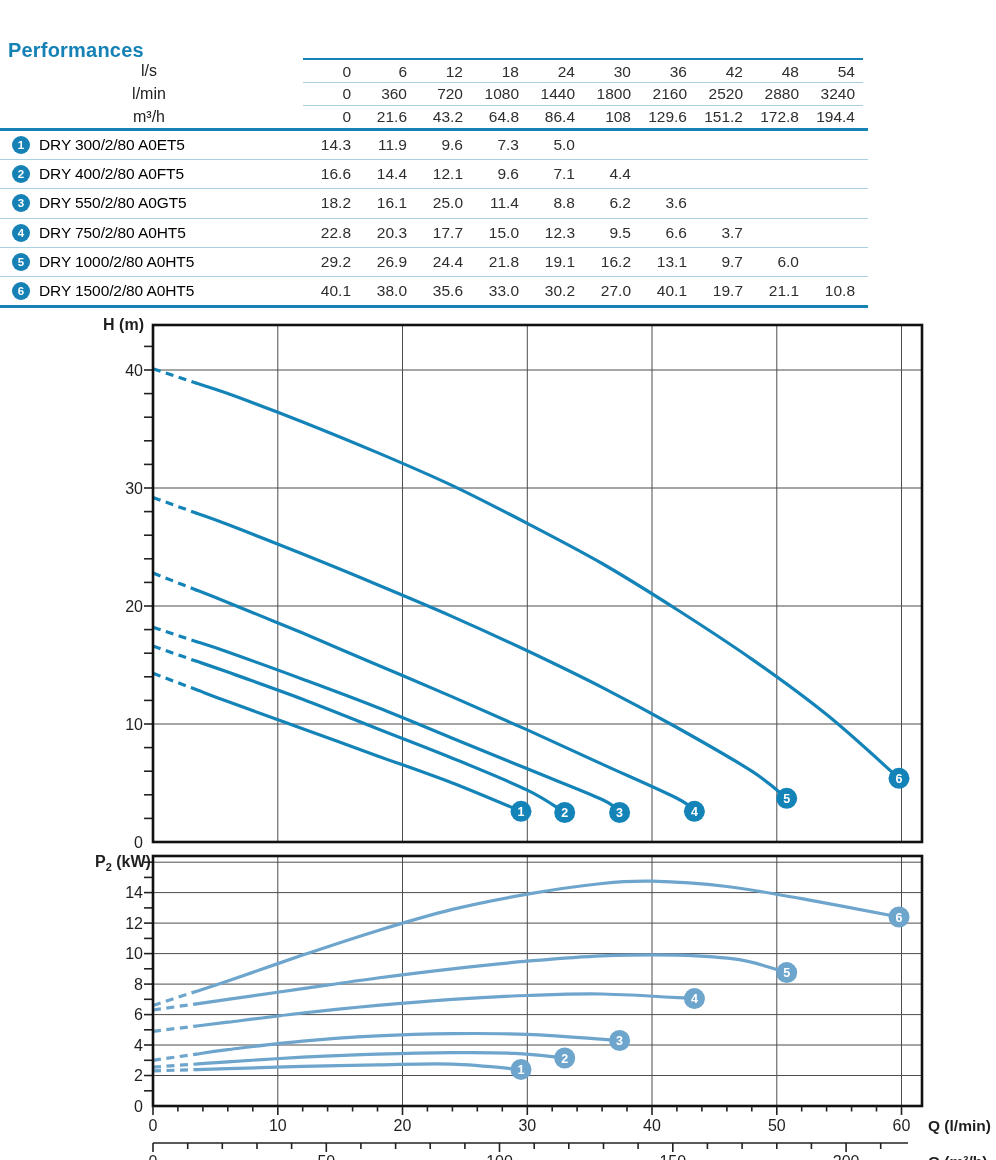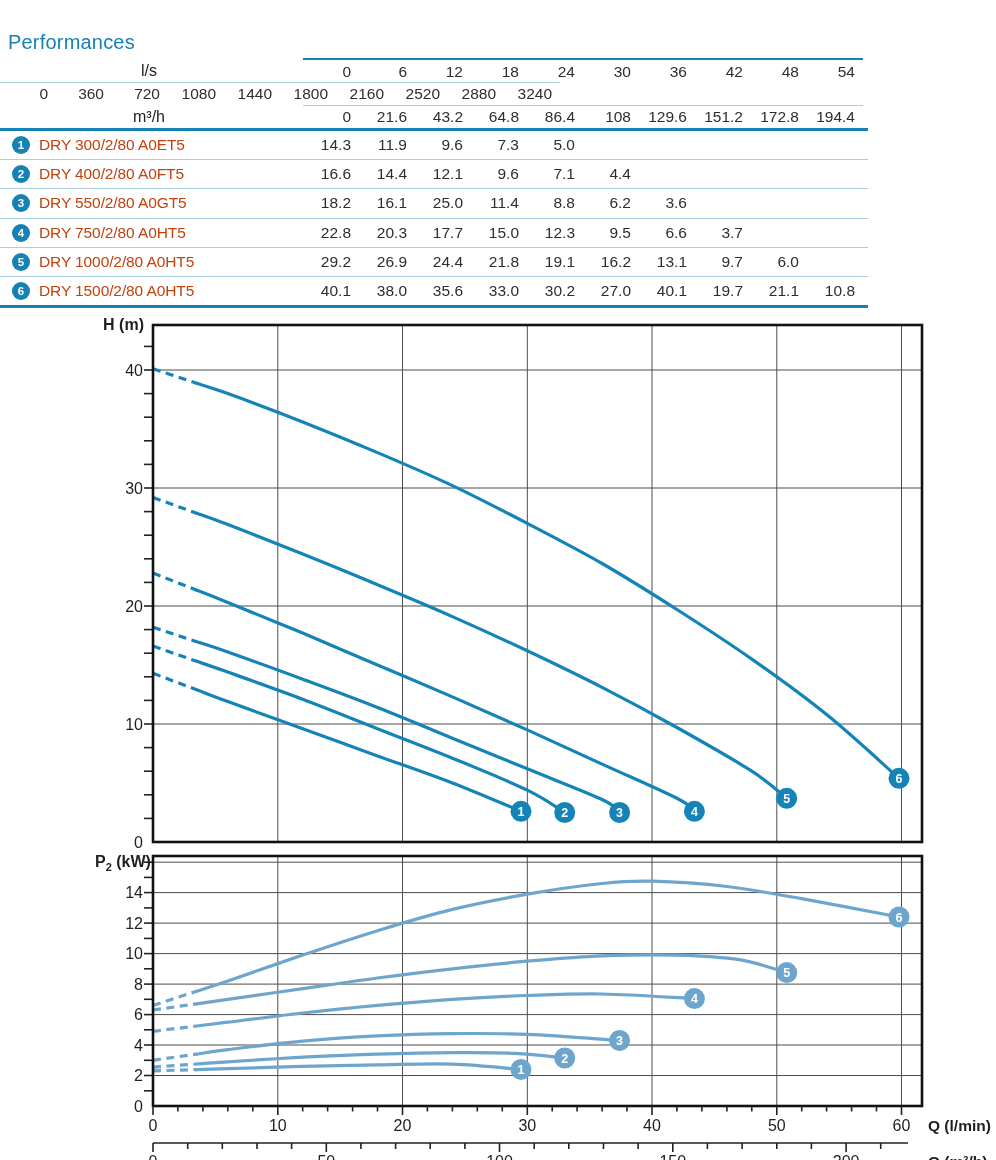--- a/index.html
+++ b/index.html
@@ -1,36 +1,36 @@
 <!DOCTYPE html>
 <html><head>
 <meta charset="utf-8">
 <style>
   html,body{margin:0;padding:0;background:#fff;width:996px;height:1160px;overflow:hidden;
     font-family:"Liberation Sans",sans-serif;-webkit-font-smoothing:antialiased;}
   #canvas{position:relative;width:996px;height:1160px;background:#fff;}
-  .page-title{position:absolute;left:8px;top:31px;font-size:20px;font-weight:normal;letter-spacing:.2px;}
+  .page-title{position:absolute;left:8px;top:39px;font-size:20px;font-weight:bold;letter-spacing:.2px;}
   
   .ptable{position:absolute;left:0;top:59px;width:868px;}
   .trow{display:flex;align-items:center;}
   .thead{height:23px;}
   .thead .ulabel{width:303px;text-align:center;padding-right:5px;box-sizing:border-box;
     font-size:16px;color:#222;}
   .thead .cells{display:flex;height:100%;align-items:center;}
   .tcell{width:56px;text-align:right;padding-right:8px;box-sizing:border-box;
     font-size:15.5px;color:#2e2e2e;white-space:nowrap;}
   .cells-top{border-top:2px solid;}
   .cells-mid{border-top:1.5px solid;}
   .divider{height:3px;}
   .tdata{height:28.2px;}
   .tdata + .tdata{border-top:1.4px solid;}
   .rowlabel{width:303px;display:flex;align-items:center;box-sizing:border-box;padding-left:12px;}
   .badge{width:18px;height:18px;border-radius:50%;color:#fff;font-size:11.5px;font-weight:bold;
     display:flex;align-items:center;justify-content:center;margin-right:9px;flex:0 0 18px;}
-  .model{font-size:15.5px;color:#c2410c;letter-spacing:-.1px;}
+  .model{font-size:15.5px;color:#000000;letter-spacing:-.1px;}
   .italic{}
   #chartwrap{position:absolute;left:0;top:0;width:996px;height:1160px;}
 </style>
 </head>
 <body>
 <div id="canvas">
 
   <div class="page-title" style="color: rgb(21, 129, 181);">Performances</div>
   <div class="ptable" id="ptable">
       <div class="trow thead">
@@ -42,20 +42,21 @@
           <div class="tcell">18</div>
           <div class="tcell">24</div>
           <div class="tcell">30</div>
           <div class="tcell">36</div>
           <div class="tcell">42</div>
           <div class="tcell">48</div>
           <div class="tcell">54</div>
         </div>
       </div>
       <div class="trow thead">
+        <div class="ulabel">l/min</div>
         <div class="cells cells-mid" style="border-top-color: rgb(169, 207, 226);">
           <div class="tcell">0</div>
           <div class="tcell">360</div>
           <div class="tcell">720</div>
           <div class="tcell">1080</div>
           <div class="tcell">1440</div>
           <div class="tcell">1800</div>
           <div class="tcell">2160</div>
           <div class="tcell">2520</div>
           <div class="tcell">2880</div>

